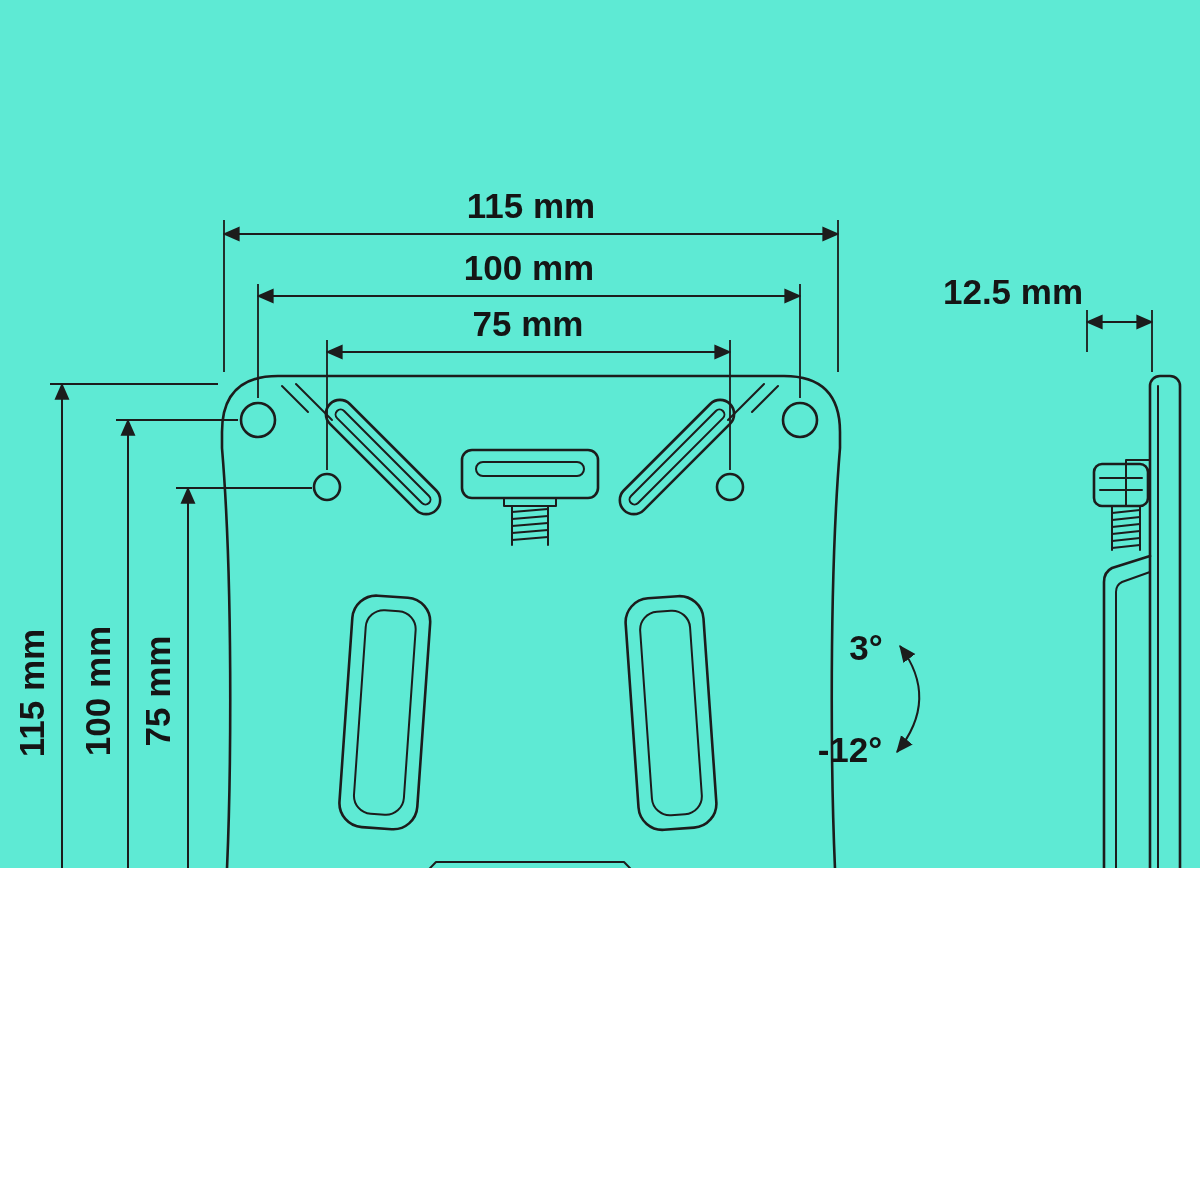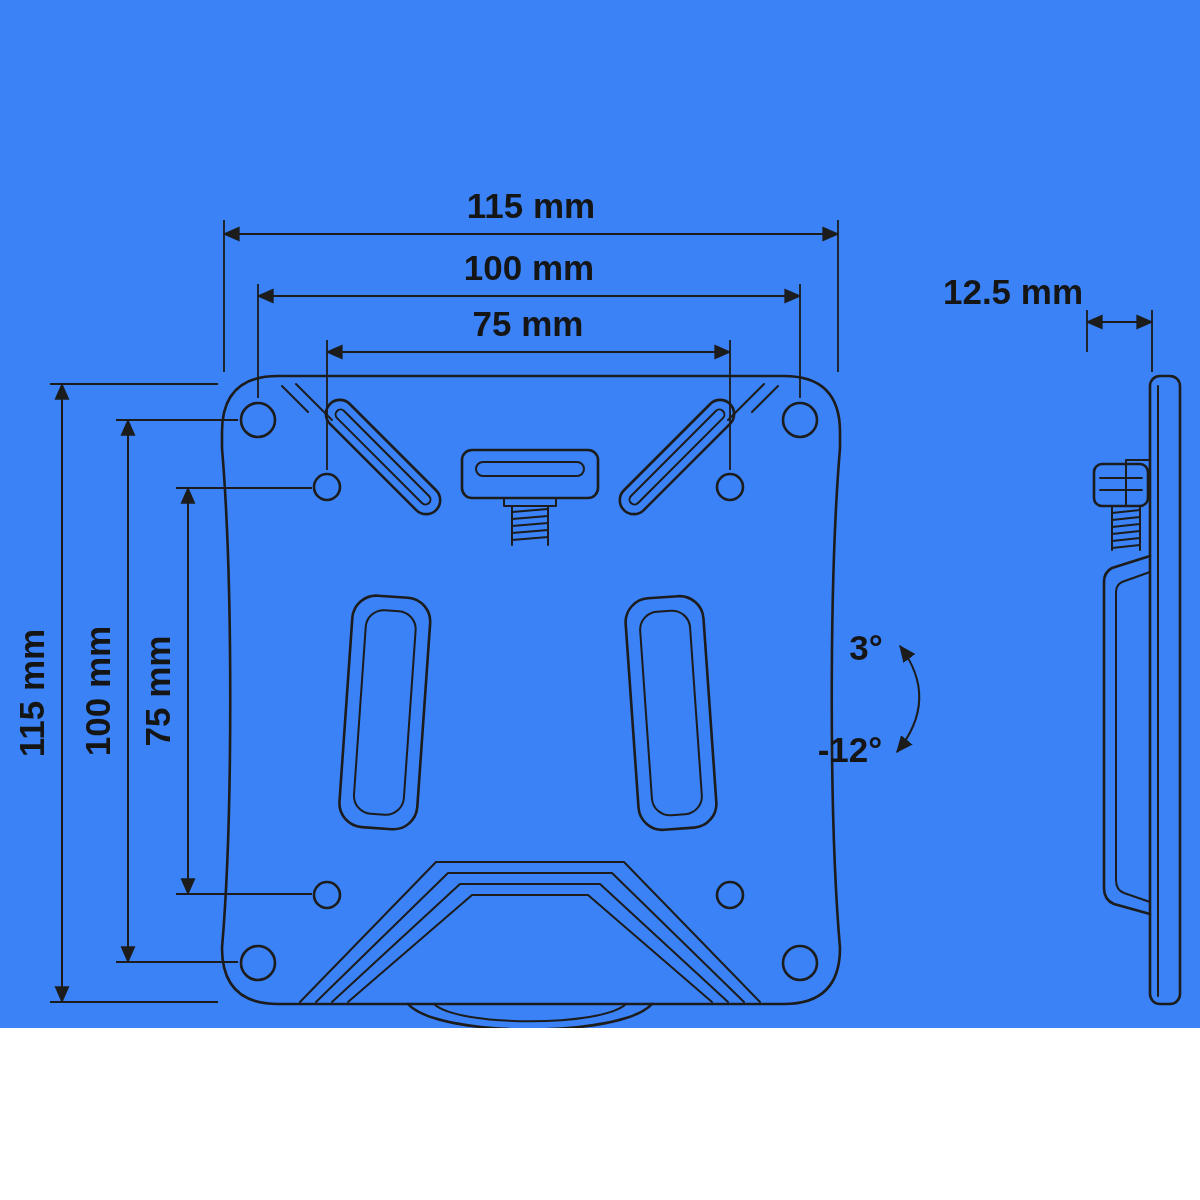--- a/index.html
+++ b/index.html
@@ -2,23 +2,23 @@
 <html><head>
 <meta charset="utf-8">
 <style>
   html, body {
     margin: 0;
     padding: 0;
     background: #ffffff;
   }
   .stage {
     width: 1200px;
-    height: 1028px;
+    height: 868px;
     position: relative;
-    background: #3b82f6;
+    background: #5eead4;
     font-family: "Liberation Sans", sans-serif;
   }
   svg { display: block; }
   .part {
     fill: none;
     stroke: #1c1c1c;
     stroke-width: 2.6;
     stroke-linecap: round;
     stroke-linejoin: round;
   }

